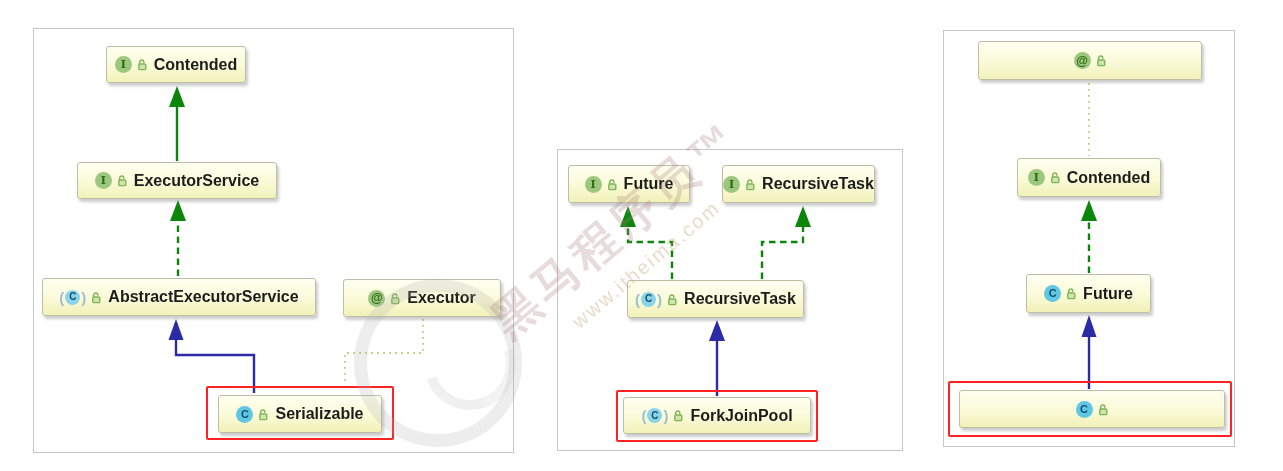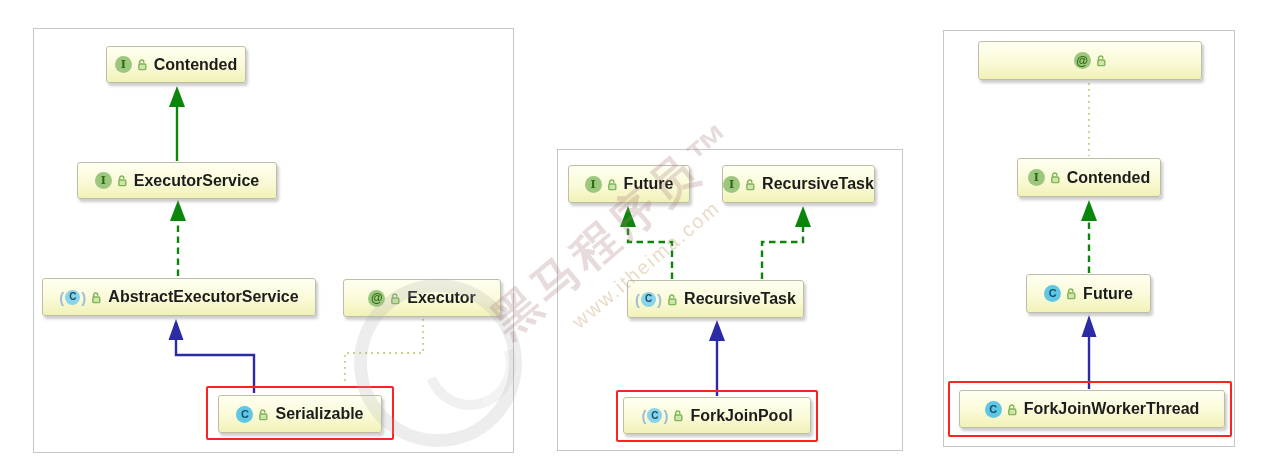--- a/index.html
+++ b/index.html
@@ -220,21 +220,20 @@
       </svg>
     <span>Future</span>
   </div>
 
   <div class="node" style="left:959px;top:390px;width:266px;height:38px">
     <span class="circ cls">C</span>
     <svg class="lock" width="12" height="13" viewBox="0 0 12 13">
         <path d="M3.6 6 V4.2 a2.1 2.1 0 0 1 4.2 0 V4.8" stroke="#7fb457" stroke-width="1.5" fill="none"></path>
         <rect x="2.8" y="6" width="7" height="5.6" rx="1.2" fill="rgba(143,197,108,0.4)" stroke="#7fb457" stroke-width="1.4"></rect>
       </svg>
-    <span>ForkJoinWorkerThread</span>
   </div>
 
   <div class="wm" id="wm-ring"></div>
   <div class="wm" id="wm-swoosh"></div>
   <div class="wm" id="wm-text">
     <div class="wm-cn">黑马程序员™</div>
     <div class="wm-url">www.itheima.com</div>
   </div>
 
 </div>

